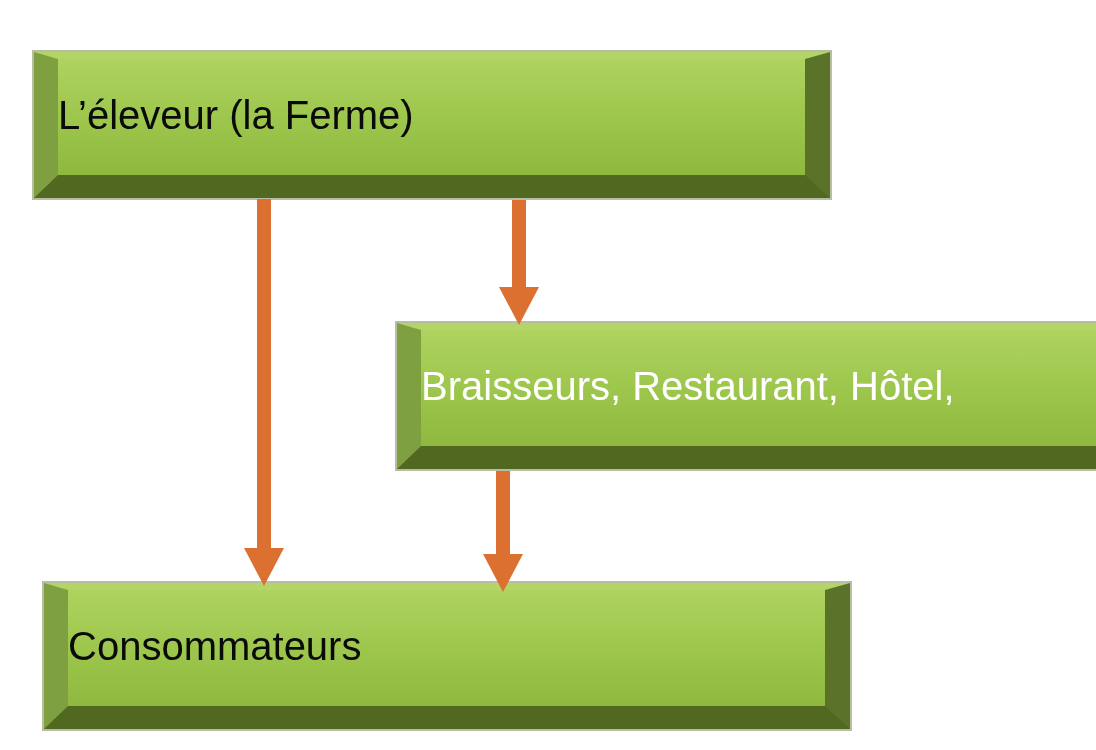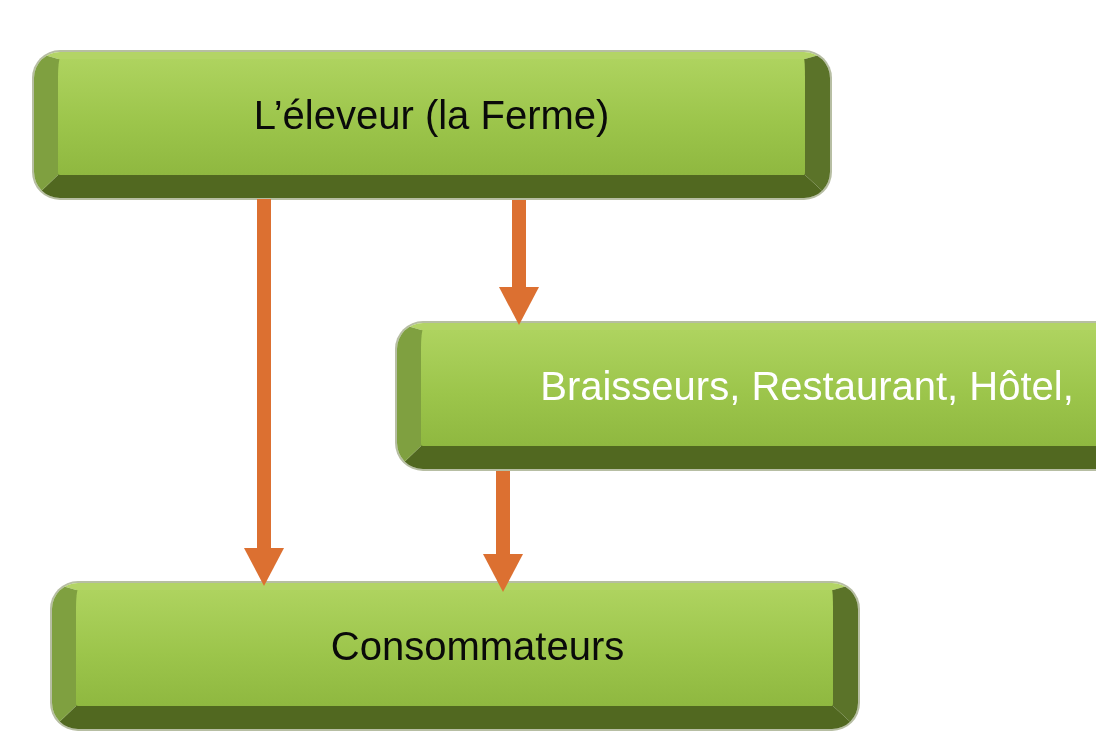--- a/index.html
+++ b/index.html
@@ -23,27 +23,26 @@
     
     border-width: 7px 25px 23px 24px;
     border-top-color: #b3d466;
     border-right-color: #5b7329;
     border-bottom-color: #516820;
     border-left-color: #7fa040;
     background: linear-gradient(180deg, #aed35f 0%, #9cc54b 55%, #8fb840 100%);
     box-shadow: 0 0 0 2px #b7bea3;
     display: flex;
     align-items: center;
-    justify-content: center;
+    justify-content: flex-start;
     z-index: 1;
-    border-radius: 26px;
   }
   .node-eleveur        { left: 34px;  top: 52px;  width: 796px; height: 146px; }
   .node-intermediaires { left: 397px; top: 323px; width: 821px; height: 146px; }
-  .node-consommateurs  { left: 52px;  top: 583px; width: 806px; height: 146px; padding-left: 46px; }
+  .node-consommateurs  { left: 44px;  top: 583px; width: 806px; height: 146px; }
 
   .node-label {
     font-size: 40px;
     line-height: 1;
     white-space: nowrap;
     letter-spacing: 0px;
     padding-bottom: 4px;
   }
   .label-dark  { color: #0a0a0a; }
   .label-light { color: #ffffff; }

